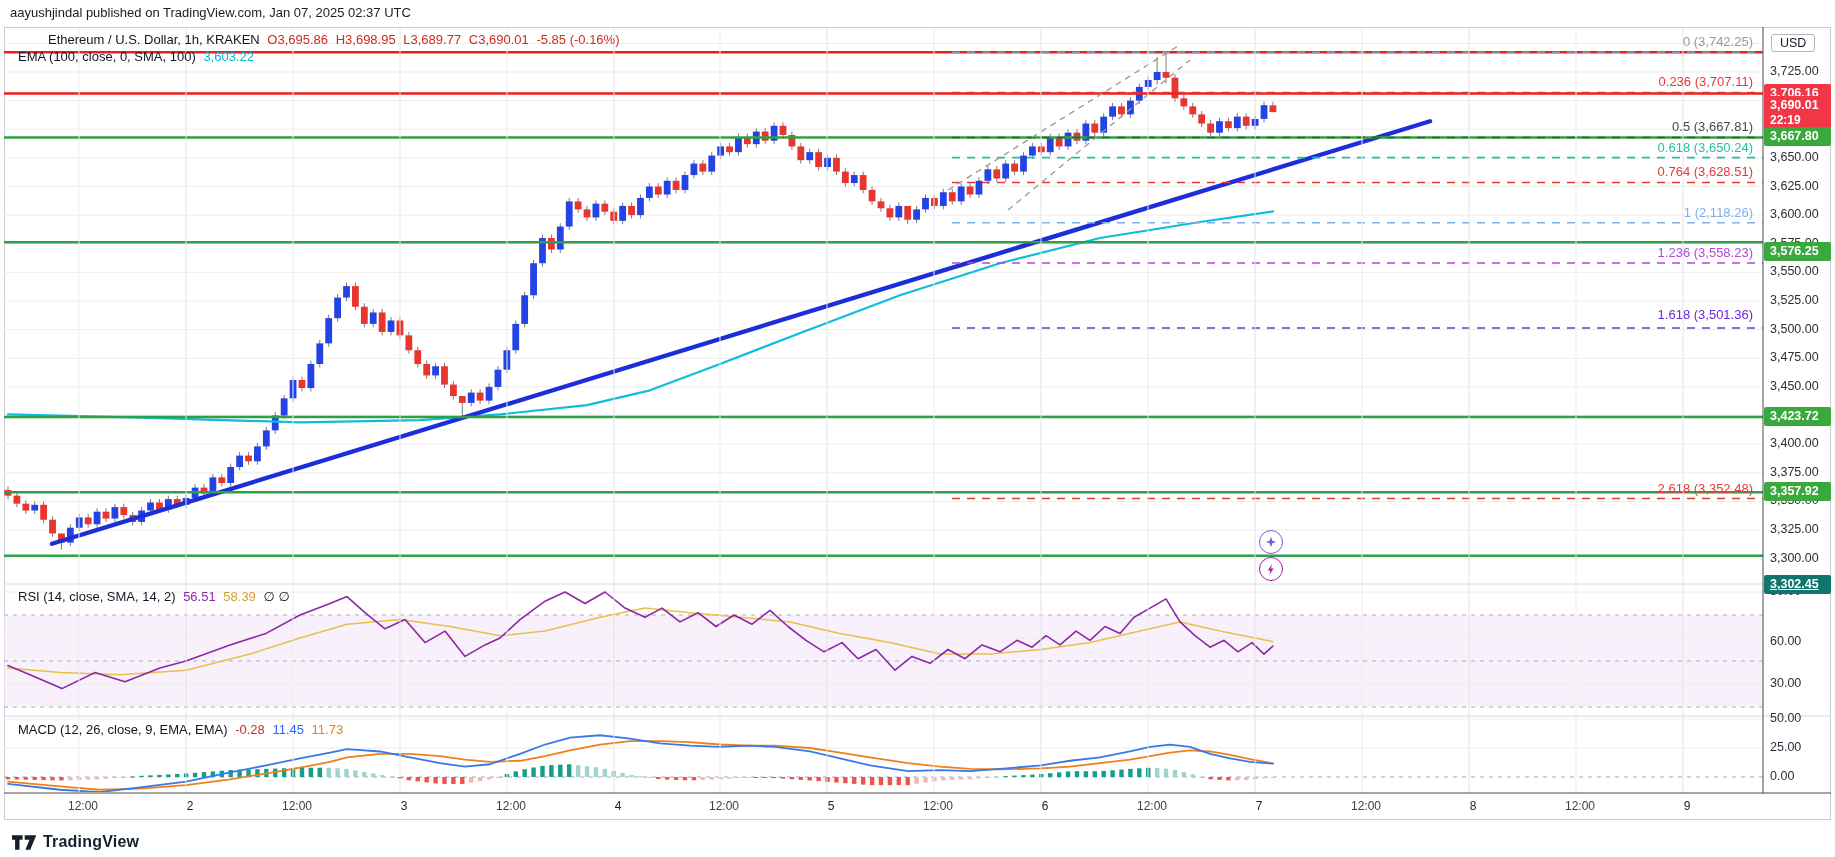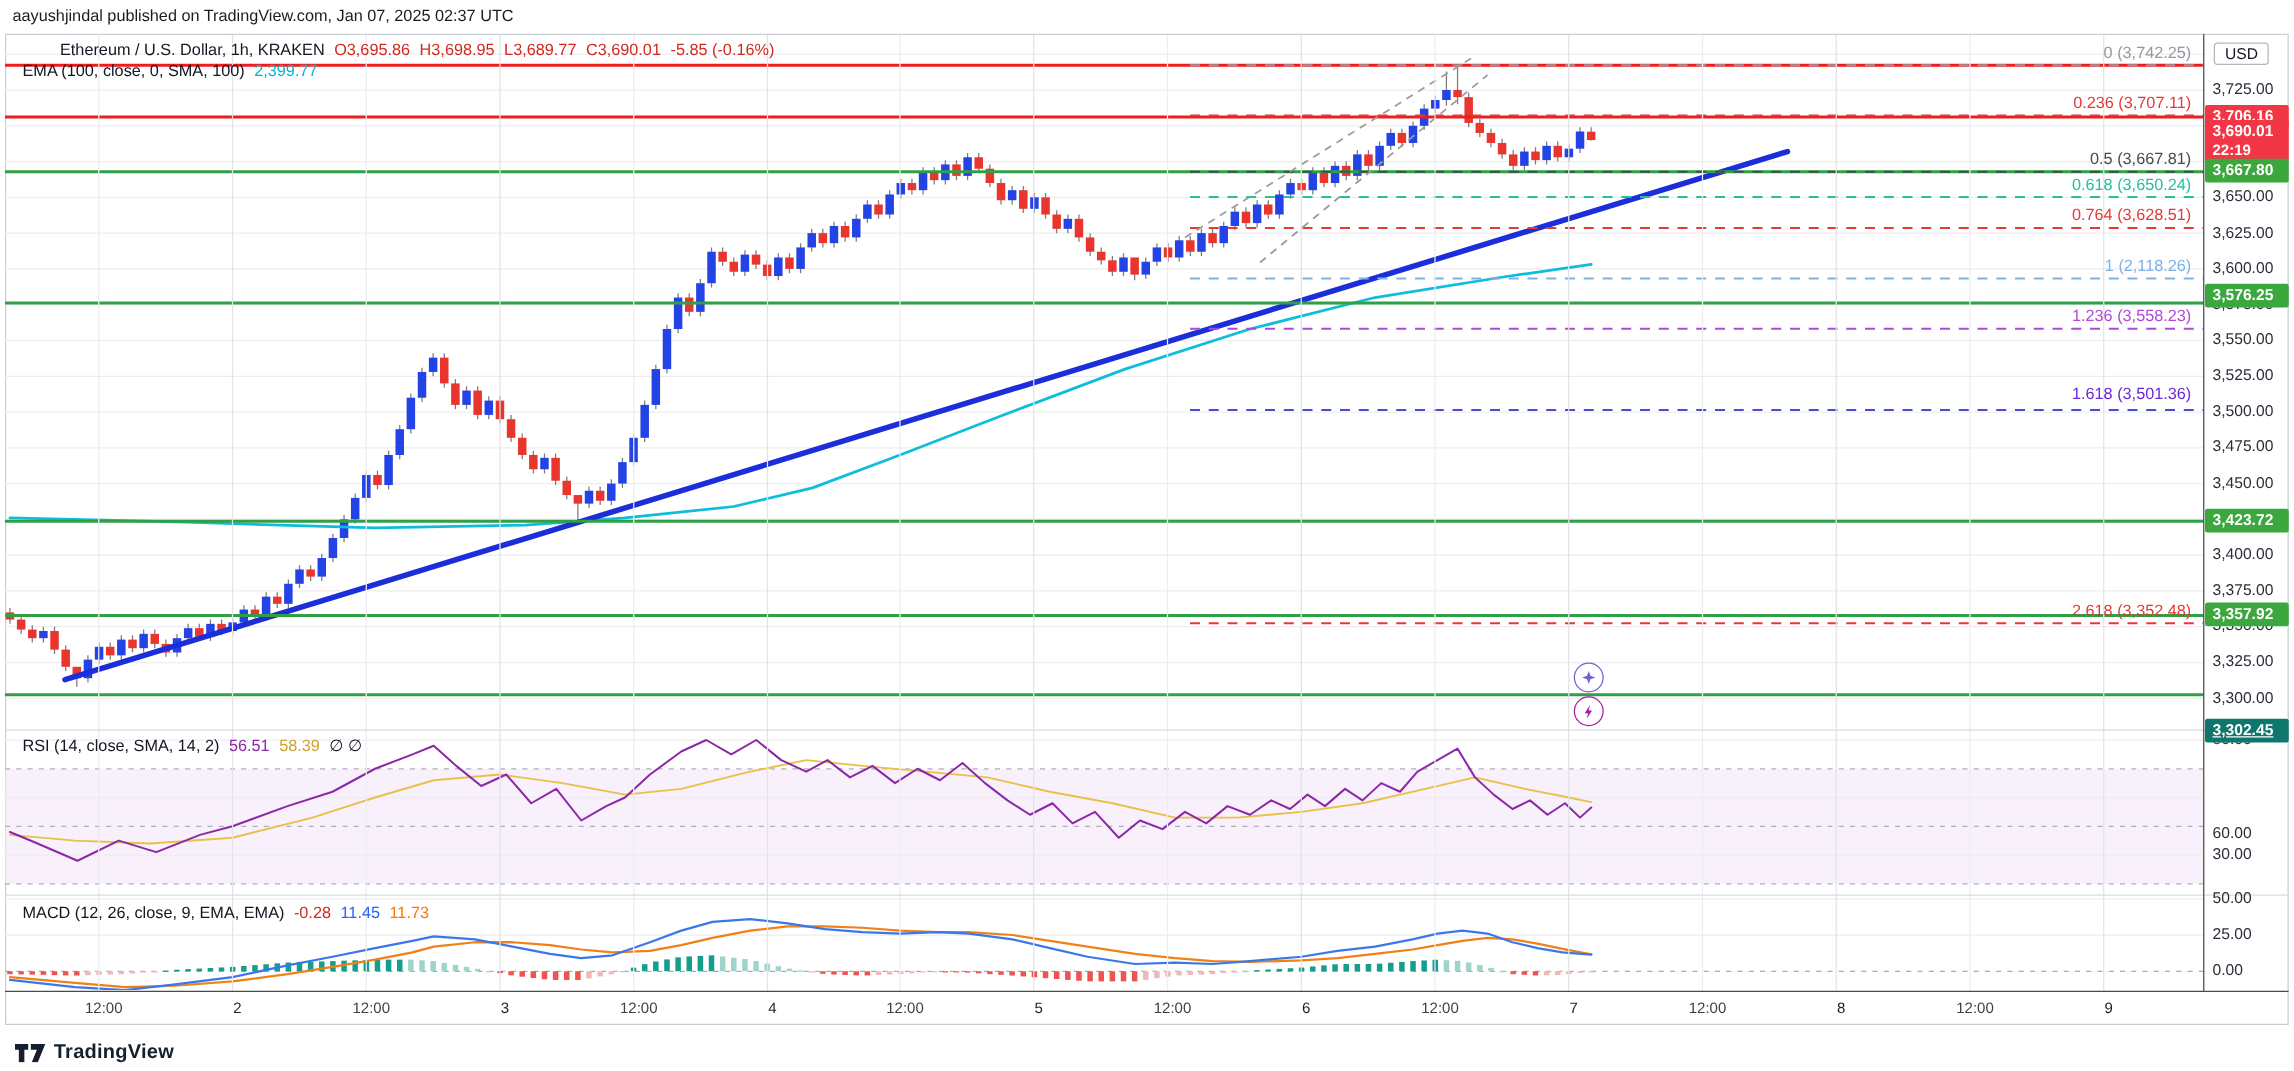--- a/index.html
+++ b/index.html
@@ -569,21 +569,21 @@
   <div id="legend-main" class="abs legend">
     <span class="t-dark">Ethereum / U.S. Dollar, 1h, KRAKEN</span>
     <span class="t-red">O3,695.86</span>
     <span class="t-red">H3,698.95</span>
     <span class="t-red">L3,689.77</span>
     <span class="t-red">C3,690.01</span>
     <span class="t-red">-5.85 (-0.16%)</span>
   </div>
   <div id="legend-ema" class="abs legend">
     <span class="t-dark">EMA (100, close, 0, SMA, 100)</span>
-    <span class="t-cyan">2,399.77</span>
+    <span class="t-cyan">3,603.22</span>
   </div>
   <div id="legend-rsi" class="abs legend">
     <span class="t-dark">RSI (14, close, SMA, 14, 2)</span>
     <span class="t-purple">56.51</span>
     <span class="t-yellow">58.39</span>
     <span class="t-dark">∅ ∅</span>
   </div>
   <div id="legend-macd" class="abs legend">
     <span class="t-dark">MACD (12, 26, close, 9, EMA, EMA)</span>
     <span class="t-red">-0.28</span>
@@ -605,29 +605,29 @@
       <div class="tick" style="top: 294.625px;">3,500.00</div>
       <div class="tick" style="top: 323.25px;">3,475.00</div>
       <div class="tick" style="top: 351.875px;">3,450.00</div>
       <div class="tick" style="top: 380.5px;">3,425.00</div>
       <div class="tick" style="top: 409.125px;">3,400.00</div>
       <div class="tick" style="top: 437.75px;">3,375.00</div>
       <div class="tick" style="top: 466.375px;">3,350.00</div>
       <div class="tick" style="top: 495px;">3,325.00</div>
       <div class="tick" style="top: 523.625px;">3,300.00</div>
       <div class="tick" style="top: 557px;">80.00</div>
-      <div class="tick" style="top: 632px; text-align: center;">60.00</div>
+      <div class="tick" style="top: 607px; text-align: center;">60.00</div>
       <div class="tick" style="top: 649px;">30.00</div>
       <div class="tick" style="top: 684px;">50.00</div>
       <div class="tick" style="top: 713px;">25.00</div>
       <div class="tick" style="top: 742px;">0.00</div>
       <div class="badge" style="background: rgb(242, 54, 69); top: 56.5718px;">3,706.16</div>
       <div class="badge" style="background: rgb(242, 54, 69); top: 69.0635px;">3,690.01<span class="sub">22:19</span></div>
       <div class="badge" style="background: rgb(58, 168, 60); top: 100.494px;">3,667.80</div>
-      <div class="badge" style="background: rgb(58, 168, 60); top: 200px;">3,576.25</div>
+      <div class="badge" style="background: rgb(58, 168, 60); top: 215px;">3,576.25</div>
       <div class="badge" style="background: rgb(58, 168, 60); top: 379.966px;">3,423.72</div>
       <div class="badge" style="background: rgb(58, 168, 60); top: 455.307px;">3,357.92</div>
       <div class="badge" style="background: #0f766e; top: 548px; text-decoration: underline;">3,302.45</div>
     </div>
   <div id="fib-labels">
       <div class="fib-label abs" style="color: rgb(149, 152, 161); left: 1753px; top: 34.2488px;">0 (3,742.25)</div>
       <div class="fib-label abs" style="color: rgb(229, 57, 53); left: 1753px; top: 74.484px;">0.236 (3,707.11)</div>
       <div class="fib-label abs" style="color: rgb(74, 74, 82); left: 1753px; top: 119.483px;">0.5 (3,667.81)</div>
       <div class="fib-label abs" style="color: rgb(38, 191, 158); left: 1753px; top: 139.6px;">0.618 (3,650.24)</div>
       <div class="fib-label abs" style="color: rgb(229, 57, 53); left: 1753px; top: 164.481px;">0.764 (3,628.51)</div>

